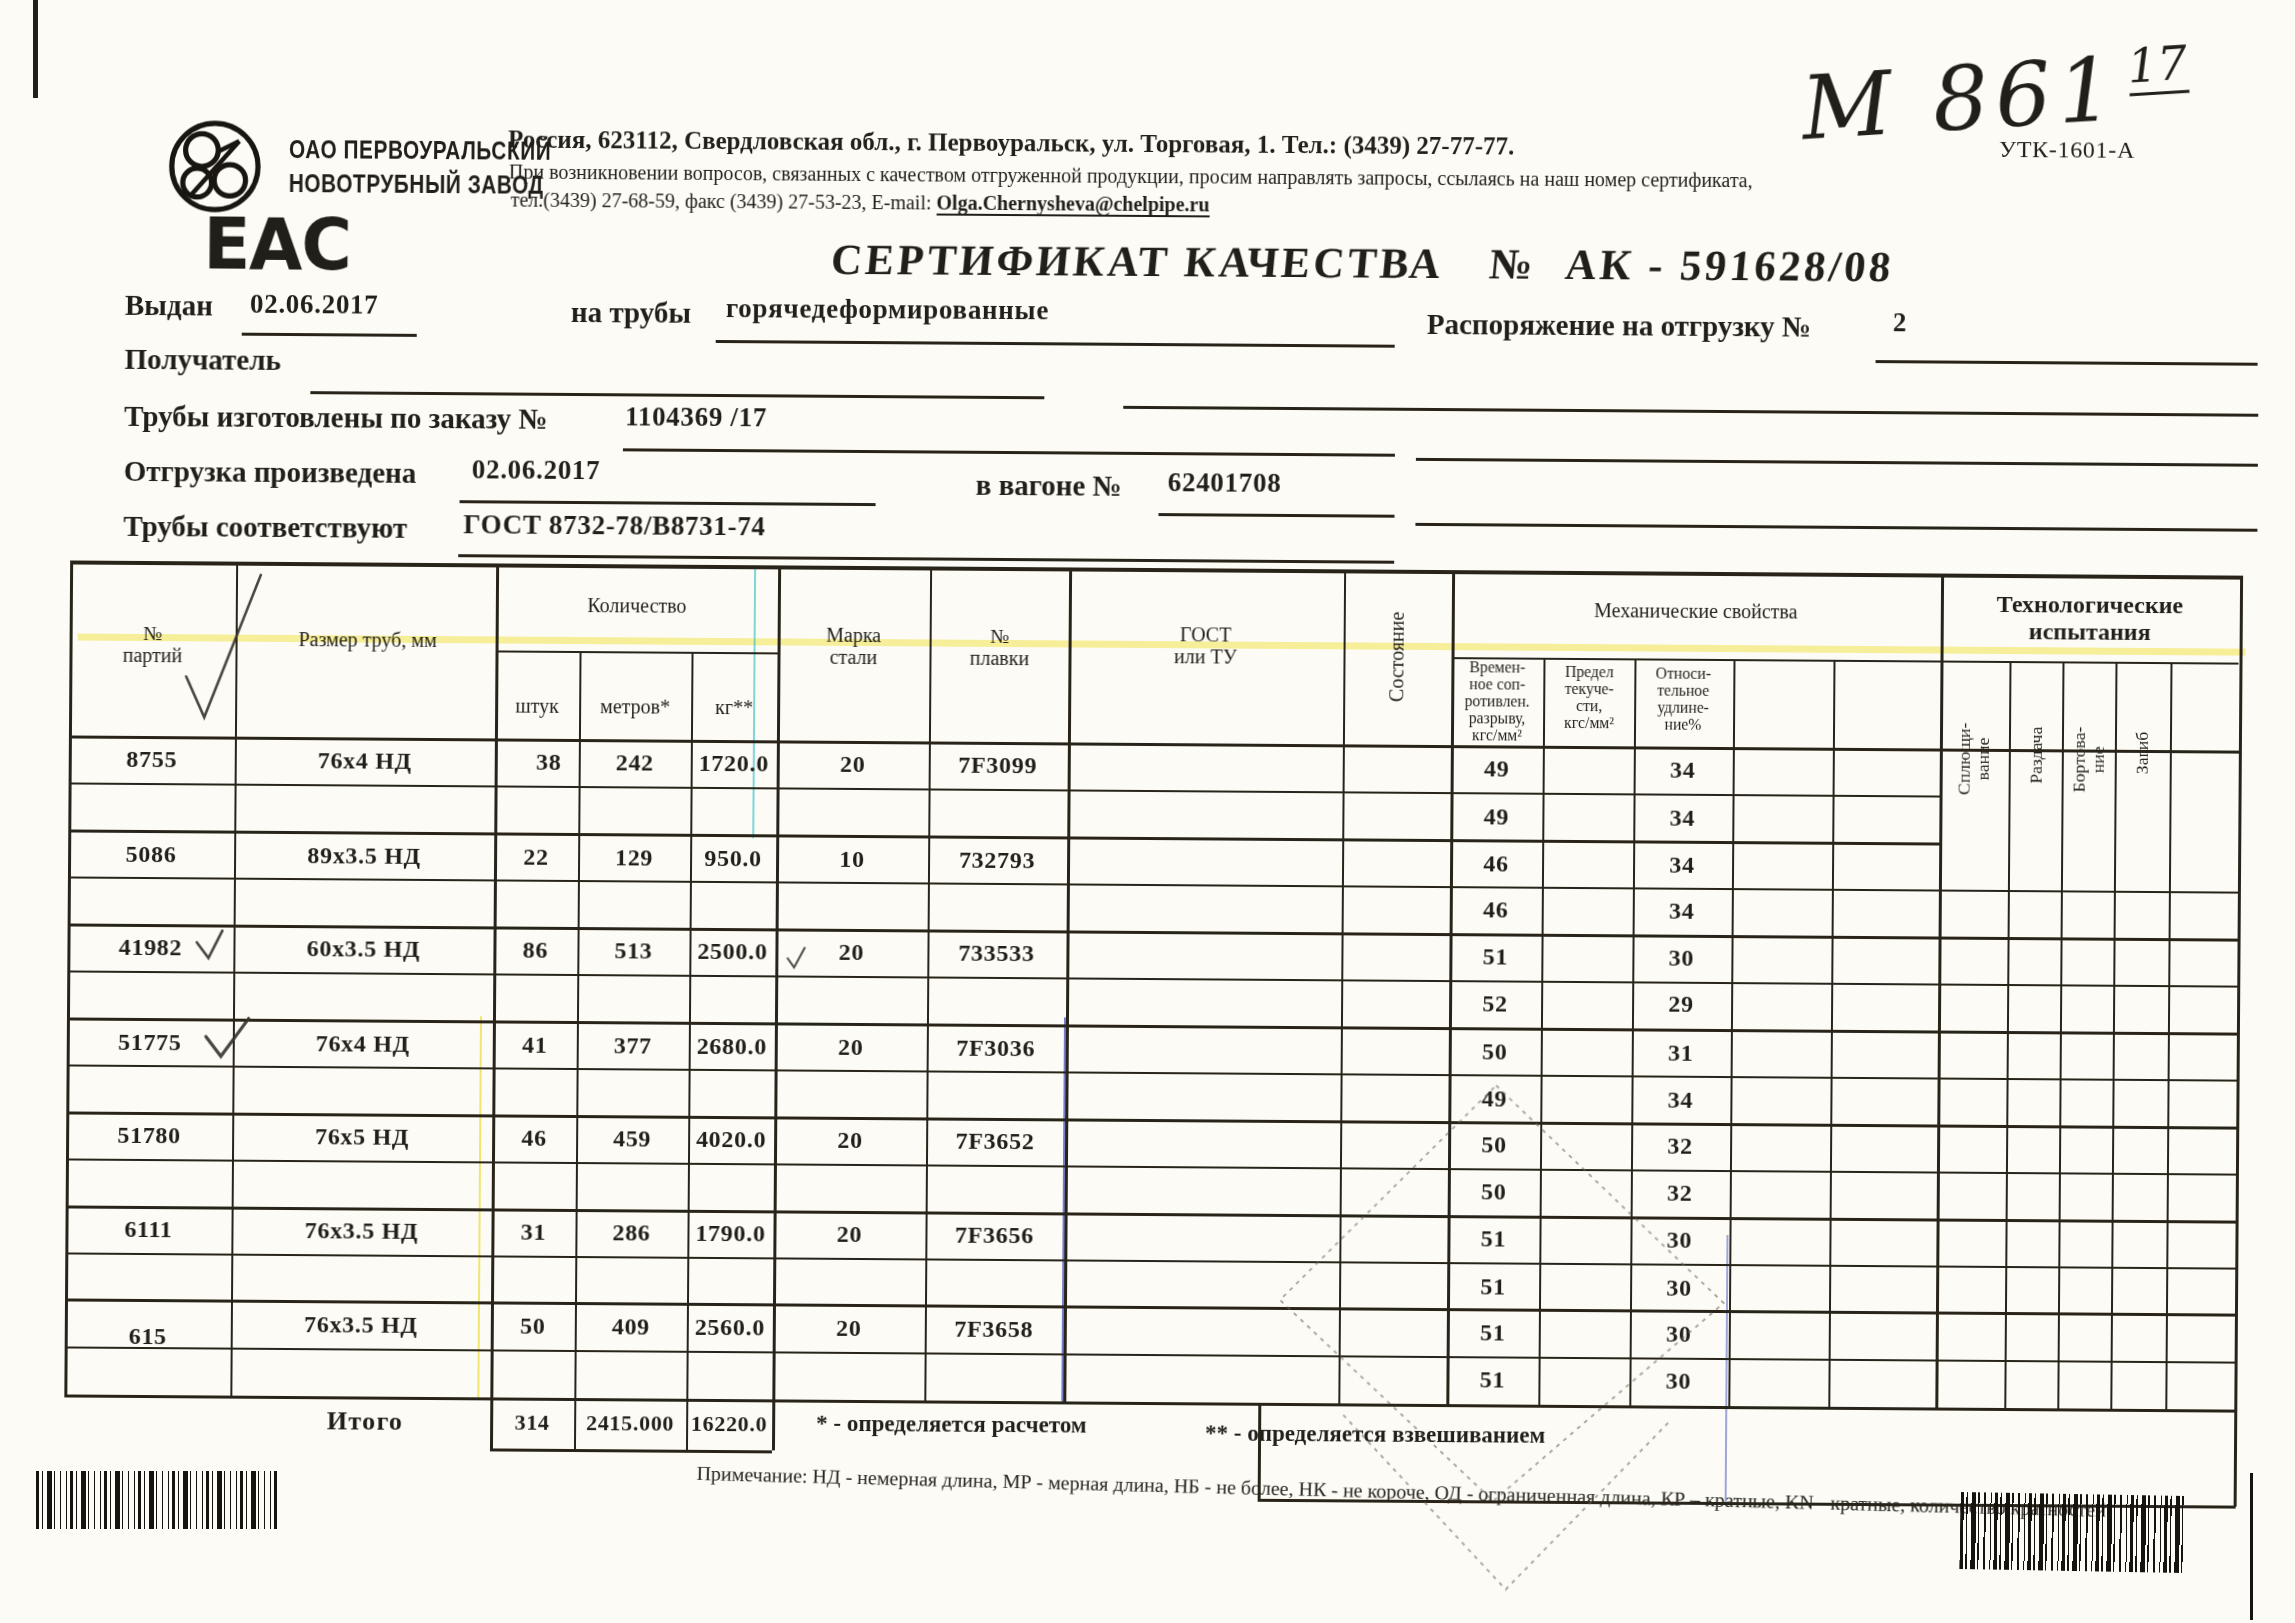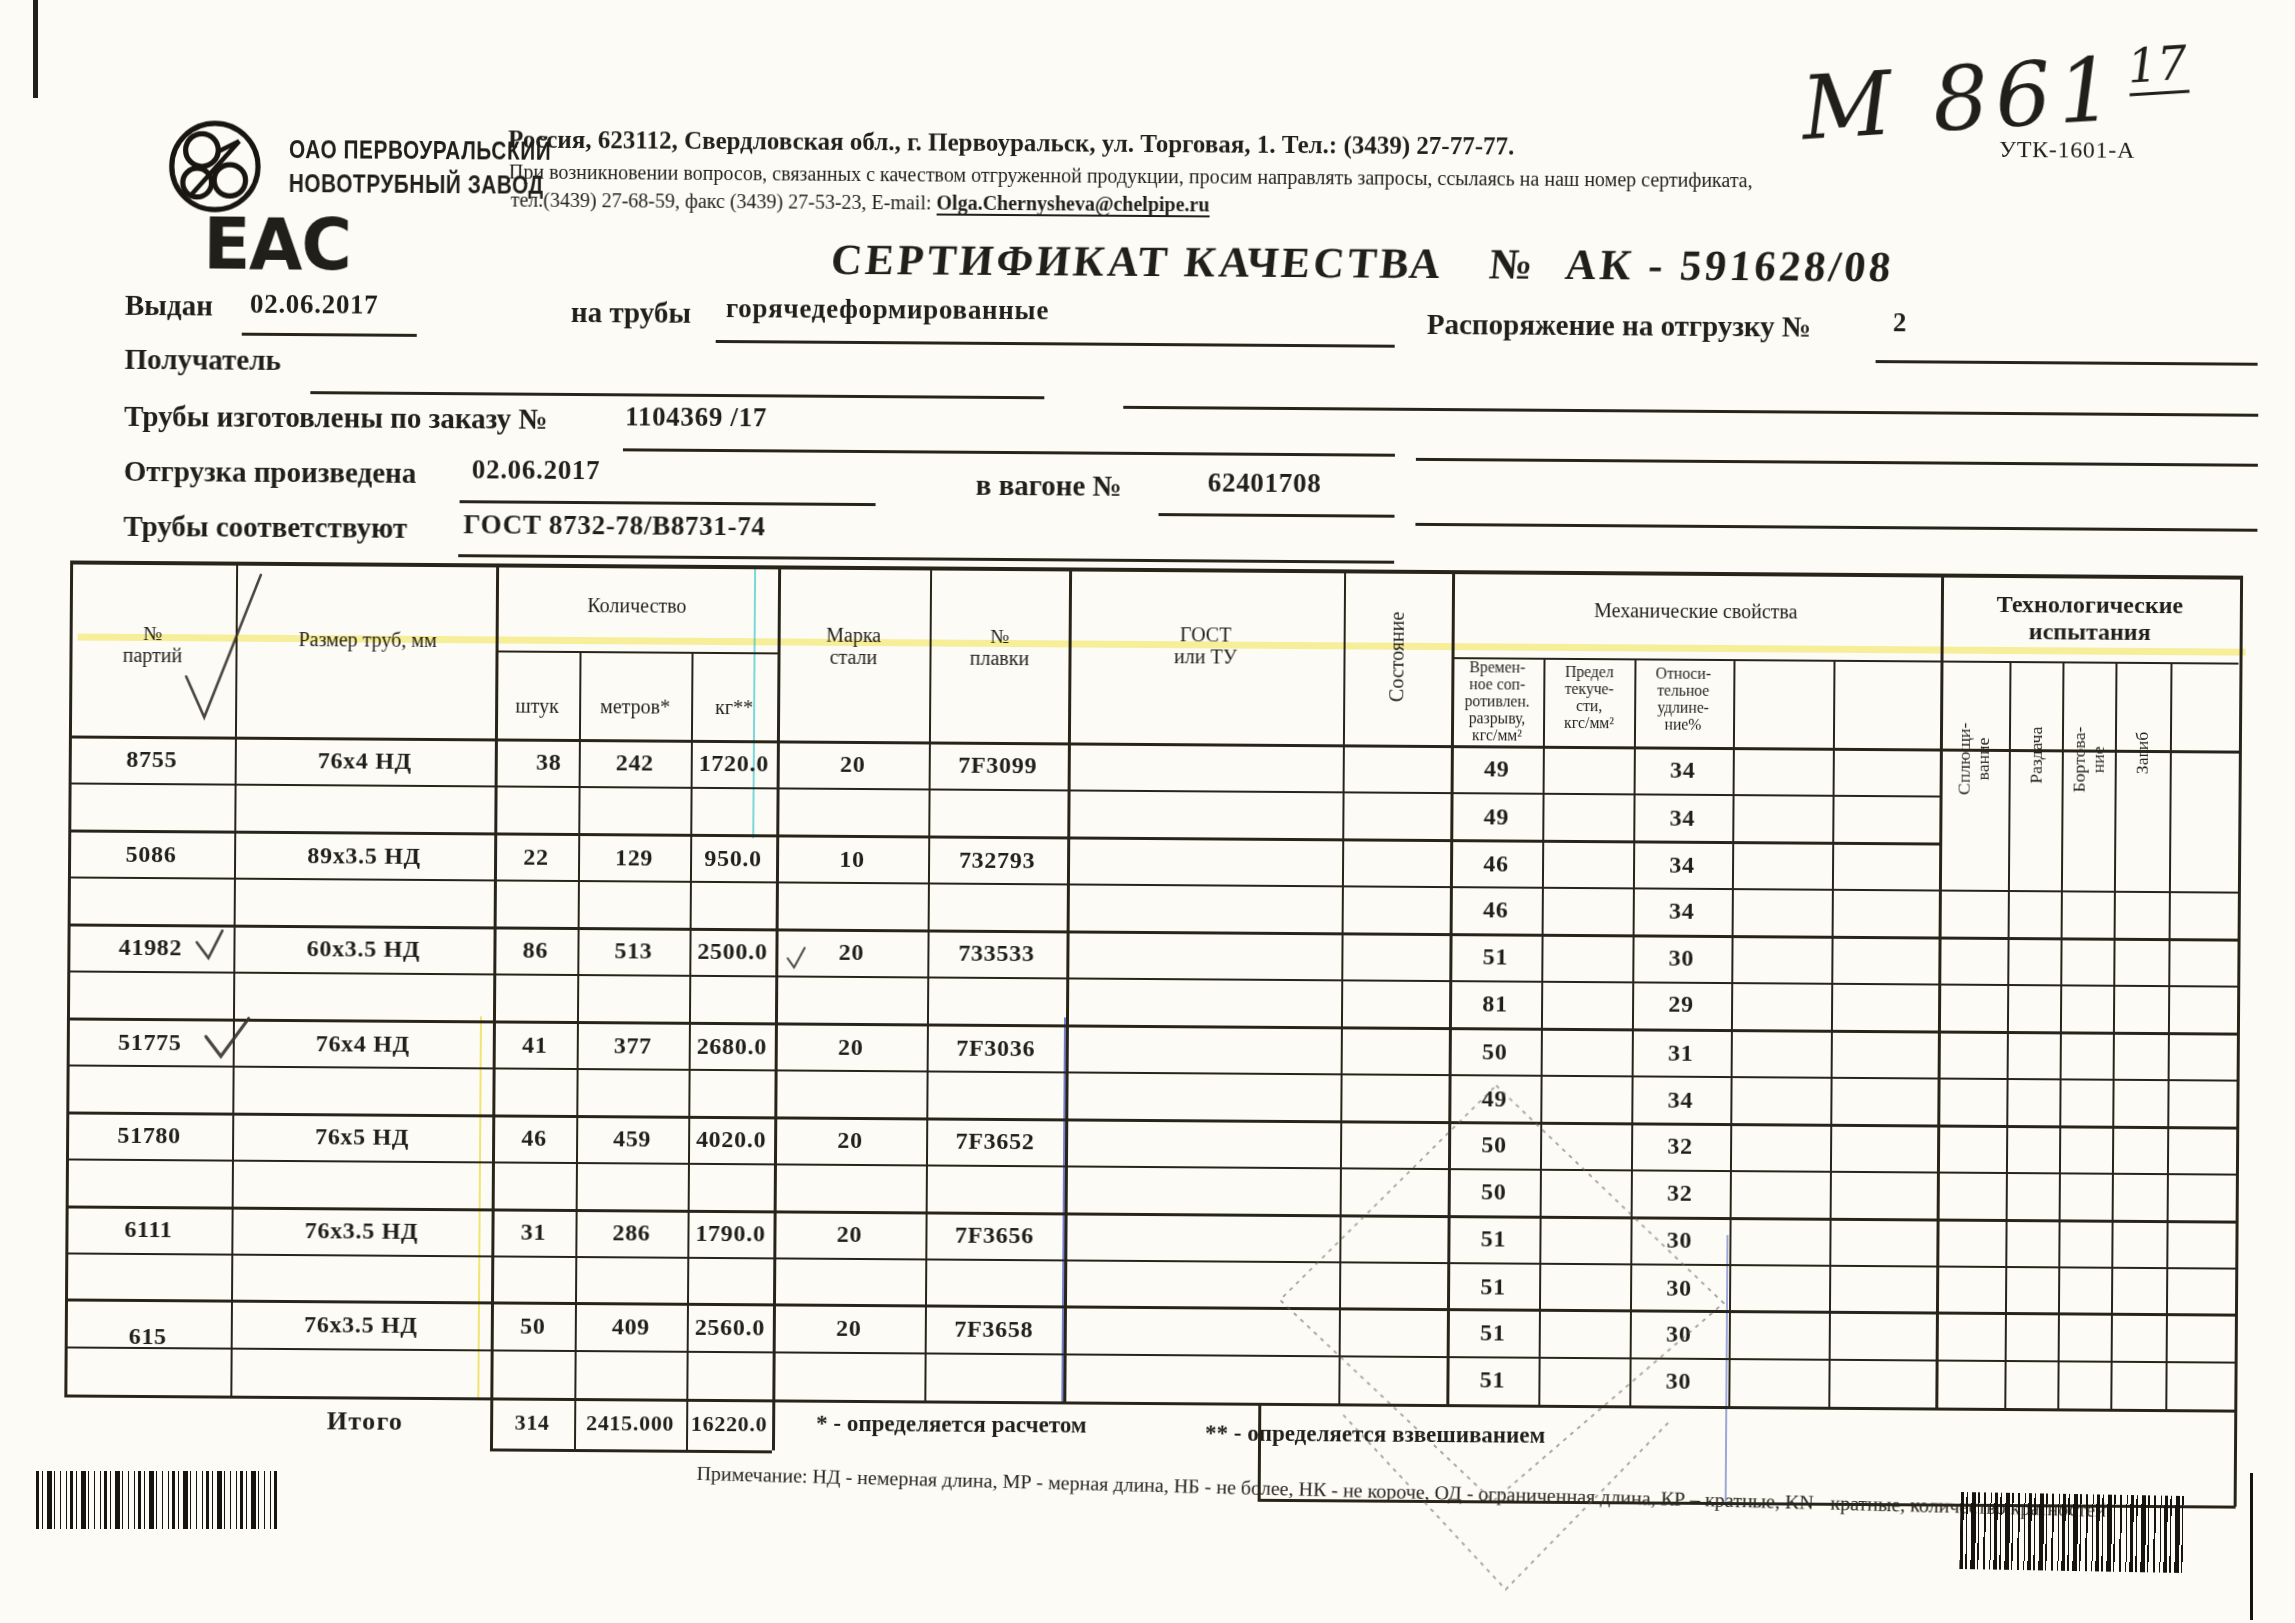--- a/index.html
+++ b/index.html
@@ -94,21 +94,21 @@
 
     <div class="lbl" style="left:122px; top:407px;">Трубы изготовлены по заказу №</div>
     <div class="fval" style="left:623px; top:405px;">1104369  /17</div>
     <div class="hl" style="left:621px; top:452px; width:772px; height:2.6px;"></div>
     <div class="hl" style="left:1414px; top:456px; width:842px; height:2.6px;"></div>
 
     <div class="lbl" style="left:122px; top:462px;">Отгрузка произведена</div>
     <div class="fval" style="left:470px; top:459px;">02.06.2017</div>
     <div class="hl" style="left:458px; top:505px; width:416px; height:2.6px;"></div>
     <div class="lbl" style="left:974px; top:470px;">в вагоне №</div>
-    <div class="fval" style="left:1166px; top:467px;margin-left:40px;">62401708</div>
+    <div class="fval" style="left:1166px; top:467px;">62401708</div>
     <div class="hl" style="left:1157px; top:513px; width:236px; height:2.6px;"></div>
     <div class="hl" style="left:1414px; top:521px; width:842px; height:2.6px;"></div>
 
     <div class="lbl" style="left:122px; top:517px;">Трубы соответствуют</div>
     <div class="fval" style="left:462px; top:514px;">ГОСТ 8732-78/В8731-74</div>
     <div class="hl" style="left:457px; top:559px; width:936px; height:2.6px;"></div>
 
     <div id="table-layer">
 
       <div class="ystreak" style="left:77px; top:641px; width:2168px; height:7.2px;"></div>
@@ -258,21 +258,21 @@
         <div class="cell val" style="left:1497px; top:766px;">49</div>
         <div class="cell val" style="left:1683px; top:766px;">34</div>
         <div class="cell val" style="left:1497px; top:814px;">49</div>
         <div class="cell val" style="left:1683px; top:814px;">34</div>
         <div class="cell val" style="left:1497px; top:861px;">46</div>
         <div class="cell val" style="left:1683px; top:861px;">34</div>
         <div class="cell val" style="left:1497px; top:907px;">46</div>
         <div class="cell val" style="left:1683px; top:907px;">34</div>
         <div class="cell val" style="left:1497px; top:954px;">51</div>
         <div class="cell val" style="left:1683px; top:954px;">30</div>
-        <div class="cell val" style="left:1497px; top:1001px;">81</div>
+        <div class="cell val" style="left:1497px; top:1001px;">52</div>
         <div class="cell val" style="left:1683px; top:992px;margin-top:8px;">29</div>
         <div class="cell val" style="left:1497px; top:1049px;">50</div>
         <div class="cell val" style="left:1683px; top:1049px;">31</div>
         <div class="cell val" style="left:1497px; top:1096px;">49</div>
         <div class="cell val" style="left:1683px; top:1096px;">34</div>
         <div class="cell val" style="left:1497px; top:1142px;">50</div>
         <div class="cell val" style="left:1683px; top:1142px;">32</div>
         <div class="cell val" style="left:1497px; top:1189px;">50</div>
         <div class="cell val" style="left:1683px; top:1189px;">32</div>
         <div class="cell val" style="left:1497px; top:1236px;">51</div>

